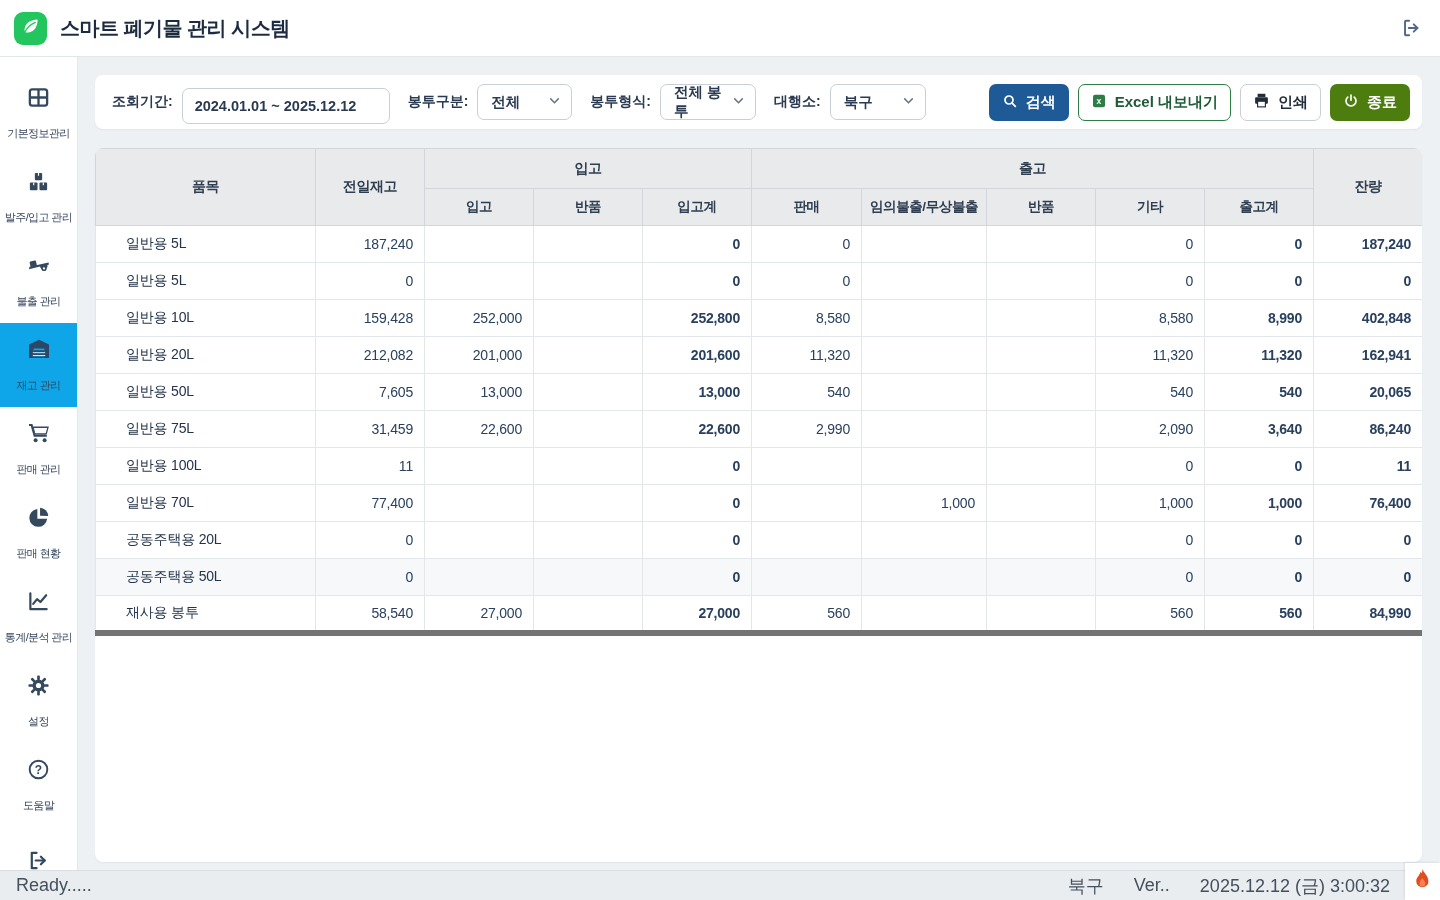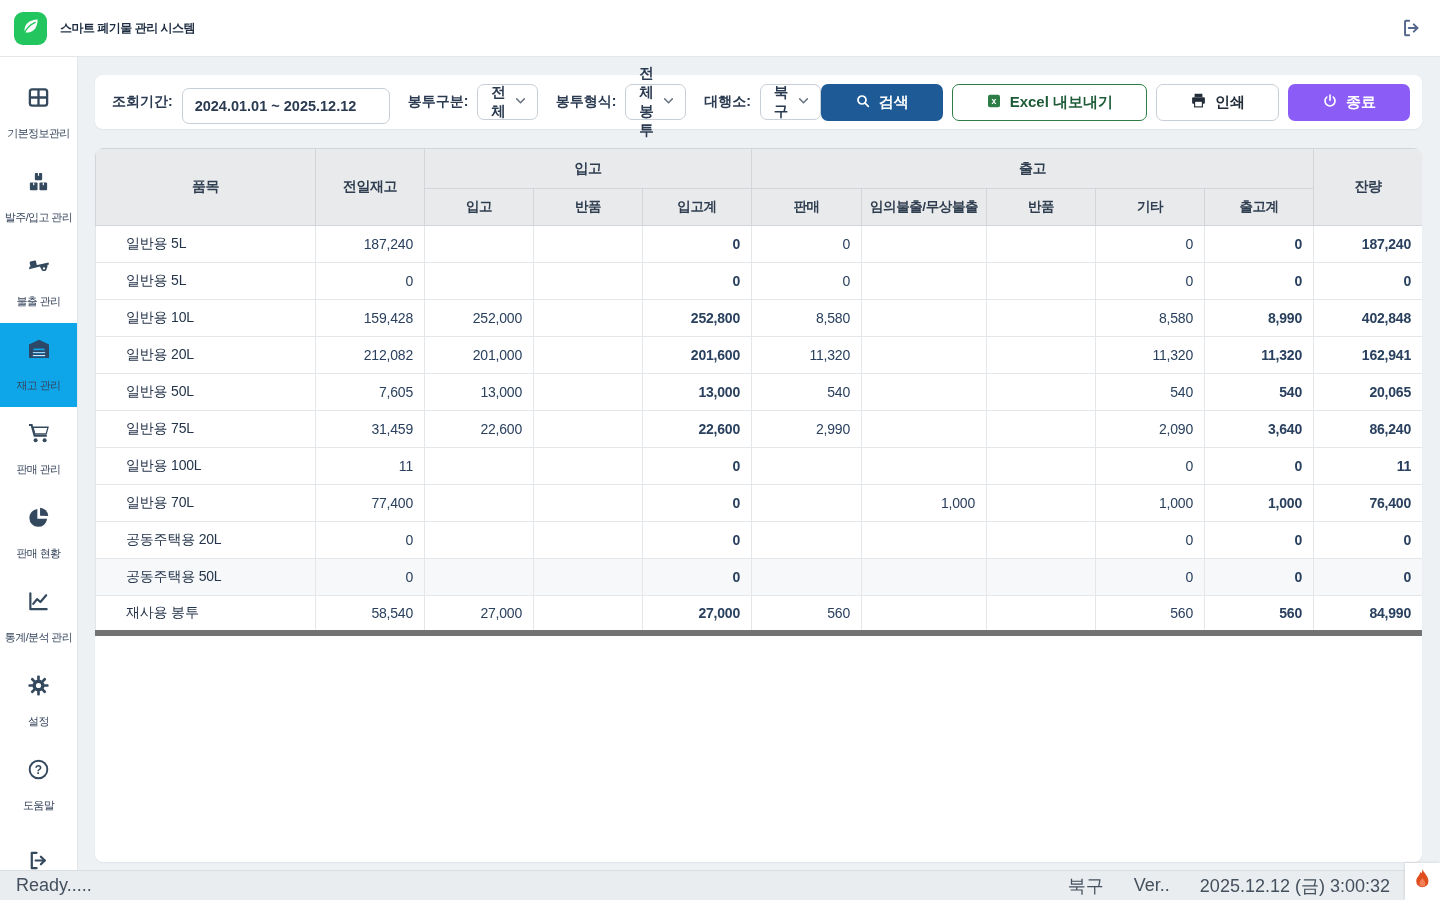--- a/index.html
+++ b/index.html
@@ -4,21 +4,21 @@
 <style>
   * { margin:0; padding:0; box-sizing:border-box; }
   html,body { width:1440px; height:900px; overflow:hidden; background:#eef1f4;
     font-family:"Liberation Sans", sans-serif; color:#233349; }
 
   
   .topbar { height:57px; background:#fff; border-bottom:1px solid #e3e7ea;
     display:flex; align-items:center; padding:0 18px 0 14px; }
   .logo { width:33px; height:33px; border-radius:9px; background:#22c55e;
     display:flex; align-items:center; justify-content:center; margin-right:13px; }
-  .app-title { font-size:12px; font-weight:bold; color:#1c2b40; letter-spacing:-0.5px;text-align:center; }
+  .app-title { font-size:20px; font-weight:bold; color:#1c2b40; letter-spacing:-0.5px;text-align:center; }
   .logout-top { margin-left:auto; cursor:pointer; display:flex; align-items:center; }
 
   
   .shell { display:flex; height:813px; }
   .sidebar { width:78px; background:#fff; border-right:1px solid #e3e7ea;
     padding-top:14px; display:flex; flex-direction:column; overflow:hidden; flex:none; }
   .side-item { height:84px; flex:none; display:flex; flex-direction:column;
     align-items:center; justify-content:center; gap:17px; cursor:pointer; }
   .side-item.active { background:#0ea5e9; }
   .side-label { font-size:11px; color:#35455c; white-space:nowrap; letter-spacing:-0.6px; }
@@ -34,26 +34,26 @@
   .f-label:first-child { margin-left:0; }
   .date-input { width:208px; height:36px; border:1px solid #c9cfd6; border-radius:7px;
     padding:0 12px; font-size:14.5px; font-weight:bold; color:#2a3a50;
     font-family:"Liberation Sans",sans-serif; background:#fff;margin-top:8px; }
   .select { height:36px; border:1px solid #c9cfd6; border-radius:7px; background:#fff;
     display:flex; align-items:center; justify-content:space-between; padding:0 10px 0 13px;
     font-size:14.5px; font-weight:bold; color:#2a3a50; cursor:pointer; }
   .sel-bag { width:95px; } .sel-format { width:96px; } .sel-agency { width:96px; }
   .actions { margin-left:auto; display:flex; align-items:center; gap:9px; }
   .btn { height:37px; border-radius:7px; display:flex; align-items:center; gap:8px;
-    font-size:15px; font-weight:bold; cursor:pointer; padding:0 33px; white-space:nowrap;
+    font-size:15px; font-weight:bold; cursor:pointer; padding:0 12px; white-space:nowrap;
     border:1px solid transparent; font-family:"Liberation Sans",sans-serif; }
   .btn-search { background:#1d5a96; color:#fff; }
   .btn-excel  { background:#fff; color:#1d5c37; border:1.5px solid #2e7d46; }
   .btn-print  { background:#fff; color:#222b38; border:1px solid #c9cfd6; }
-  .btn-exit   { background:#8b5cf6; color:#fff;justify-content:flex-end; }
+  .btn-exit   { background:#4d7c0f; color:#fff;justify-content:flex-end; }
 
   
   .table-card { background:#fff; border-radius:8px; flex:1; overflow:hidden;
     box-shadow:0 1px 2px rgba(20,40,70,.06); }
   table { width:100%; border-collapse:collapse; table-layout:fixed; font-size:14px; }
   thead th { background:#e9eaeb; border:1px solid #d2d6da; color:#2e3d50;
     font-weight:bold; letter-spacing:-0.4px; }
   thead tr.group th { height:40px; }
   thead tr.sub th { height:37px; font-size:13.5px; }
   thead th.small { font-size:12px; }

